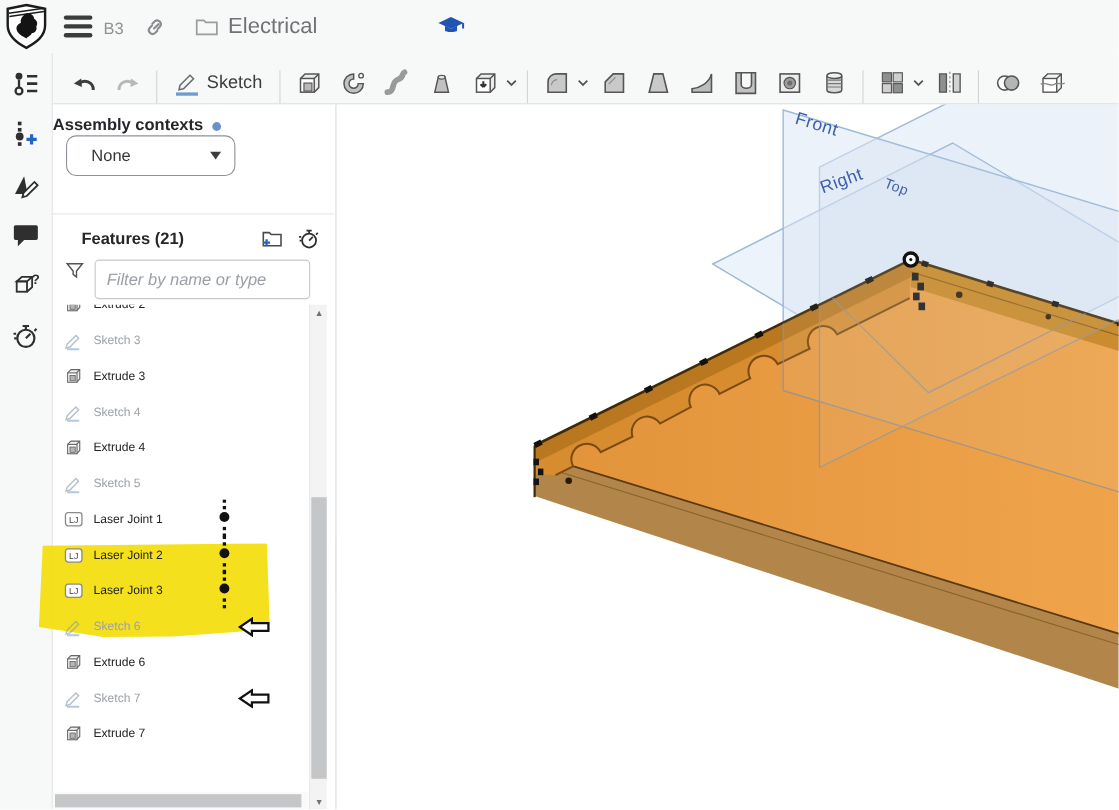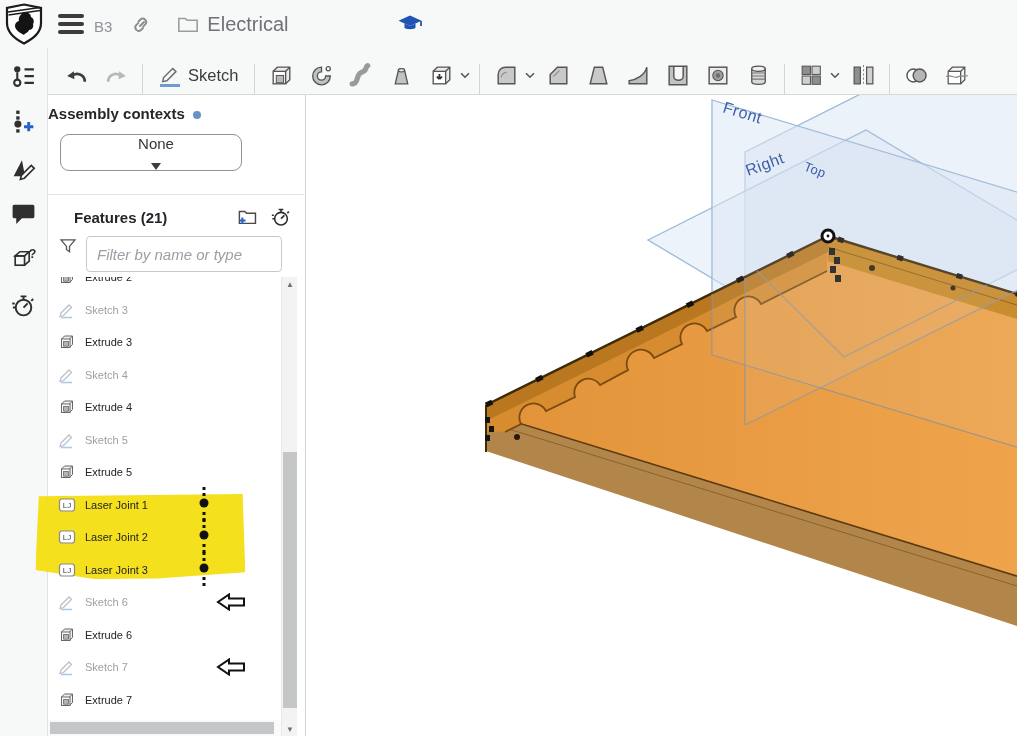--- a/index.html
+++ b/index.html
@@ -29,21 +29,21 @@
 
   
   #rail { position:absolute; left:0; top:48px; width:48px; height:688px; background:#f7f8f8; border-right:1px solid #e2e3e5; display:flex; flex-direction:column; align-items:center; padding-top:10px; }
   .rail-btn { width:34px; height:34px; margin-bottom:12px; display:flex; align-items:center; justify-content:center; }
 
   
   #panel { position:absolute; left:48px; top:95px; width:258px; height:641px; background:#fff; border-right:1px solid #d0d2d4; }
   #asm-title-row { position:absolute; left:0; top:10px; display:flex; align-items:center; }
   #asm-title { font-size:15px; font-weight:bold; color:#24262a; }
   #asm-dot { width:8px; height:8px; border-radius:50%; background:#6a91c9; margin-left:8px; margin-top:2px; }
-  #asm-dropdown { position:absolute; left:12px; top:39px; width:182px; height:37px; border:1px solid #8d9398; border-radius:9px; background:#fff; display:flex; align-items:center; padding:0 12px 0 22px;flex-direction:column; }
+  #asm-dropdown { position:absolute; left:12px; top:28px; width:154px; height:37px; border:1px solid #8d9398; border-radius:9px; background:#fff; display:flex; align-items:center; padding:0 12px 0 22px; }
   #asm-value { font-size:15px; color:#33363a; flex:1; }
   #asm-caret { width:0; height:0; border-left:5.5px solid transparent; border-right:5.5px solid transparent; border-top:7px solid #3a3c3e; }
   #panel-divider { position:absolute; left:0; top:99px; width:256px; height:1px; background:#e4e5e7; }
   #features-header { position:absolute; left:12px; top:111px; width:232px; display:flex; align-items:center; }
   #features-title { font-size:15px; font-weight:bold; color:#24262a; flex:1;margin-left:14px; }
   .feat-hdr-icon { margin-left:12px; display:flex; }
   #filter-row { position:absolute; left:10px; top:141px; display:flex; align-items:flex-start; }
   #filter-funnel { margin-right:8px; display:flex; }
   #filter-input { width:196px; height:36px; border:1px solid #c6c8ca; border-radius:4px; font-size:15px; font-style:italic; color:#333; padding:0 10px; outline:none; font-family:"Liberation Sans",sans-serif; }
   #filter-input::placeholder { color:#9aa0a6; font-style:italic; }
@@ -464,28 +464,20 @@
         </div>
         <div class="feat-row muted">
           <span class="ficon"><svg width="18" height="18" viewBox="0 0 18 18">
               <path d="M3,12 L11,4 l2.5,2.5 L5.5,14.5 l-3.5,1 z M11,4 l2.5,2.5" fill="none" stroke="#8e9aa8" stroke-width="1.3"></path>
               <path d="M3,16.5 h11" stroke="#7fa7d4" stroke-width="1.6"></path>
             </svg></span>
           <span class="flabel">Sketch 5</span>
         </div>
         <div class="feat-row">
           <span class="ficon"><svg width="18" height="18" viewBox="0 0 18 18">
-              <path d="M3.5,6 l3,-3 h8 v8.5 l-3,3 M14.5,3 l-3,3" fill="#f0f0f0" stroke="#666" stroke-width="1"></path>
-              <rect x="3.5" y="6" width="8.5" height="8.5" fill="#fff" stroke="#666" stroke-width="1"></rect>
-              <rect x="5.6" y="8.4" width="4.8" height="4.8" fill="#b5b5b5" stroke="#666" stroke-width="0.8"></rect>
-            </svg></span>
-          <span class="flabel">Extrude 5</span>
-        </div>
-        <div class="feat-row">
-          <span class="ficon"><svg width="18" height="18" viewBox="0 0 18 18">
               <rect x="1.5" y="3" width="15" height="12" rx="2.5" fill="#fff" stroke="#8a8a8a" stroke-width="1.2"></rect>
               <text x="9" y="12" text-anchor="middle" font-size="8" font-family="Liberation Sans, sans-serif" fill="#444">LJ</text>
             </svg></span>
           <span class="flabel">Laser Joint 1</span>
           <span class="badge-dots"><svg width="12" height="36" viewBox="0 0 12 36">
               <g fill="#111">
                 <rect x="4.5" y="0" width="3" height="3"></rect>
                 <rect x="4.5" y="6" width="3" height="3"></rect>
                 <circle cx="6" cy="16" r="4.5"></circle>
                 <rect x="4.5" y="25" width="3" height="3"></rect>

